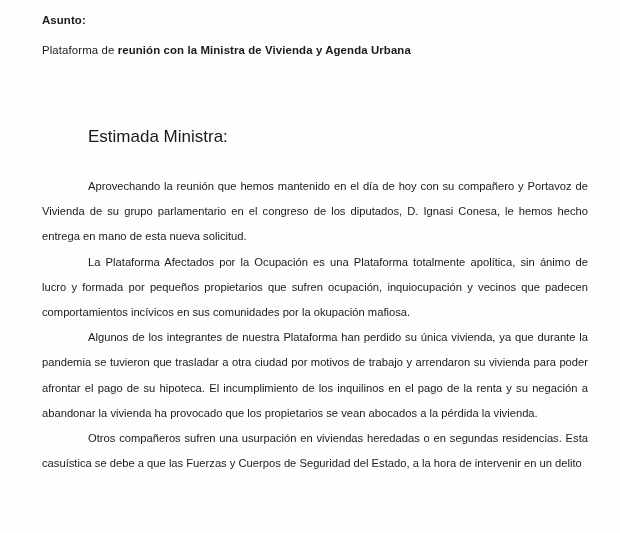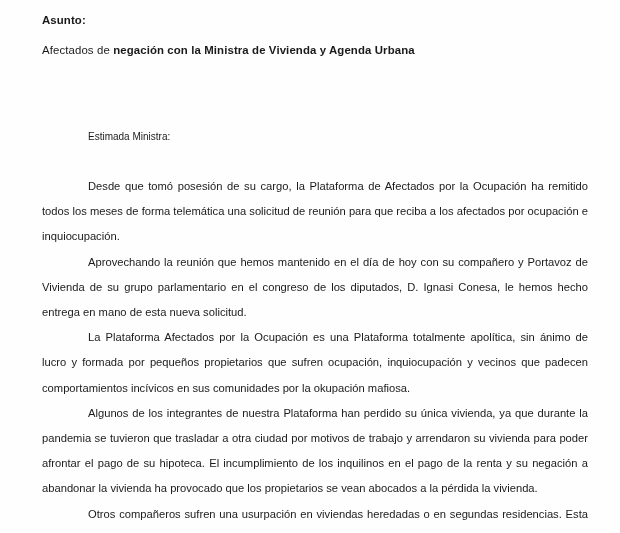--- a/index.html
+++ b/index.html
@@ -43,21 +43,21 @@
   }
 
   
   .body-block {
     position: absolute;
     left: 42px;
     top: 124px;
     width: 546px;
   }
   .salutation {
-    font-size: 10px;
+    font-size: 17px;
     line-height: 25px;
     text-indent: 46px;
     margin: 0 0 25px 0;
   }
   .para {
     font-size: 11.2px;
     line-height: 25.2px;
     text-align: justify;
     text-indent: 46px;
     margin: 0;
@@ -70,30 +70,29 @@
 </style>
 </head>
 <body>
 
 <div class="page">
 
   <div class="heading-block">
 
     <div class="heading-line bold">Asunto:</div>
 
-    <div class="heading-line"><span>Afectados de </span><span class="b">negación con la Ministra de Vivienda y Agenda Urbana</span></div>
+    <div class="heading-line"><span>Plataforma de </span><span class="b">reunión con la Ministra de Vivienda y Agenda Urbana</span></div>
 
 
   </div>
 
   <div class="body-block">
 
     <p class="salutation">Estimada Ministra:</p>
 
-    <p class="para">Desde que tomó posesión de su cargo, la Plataforma de Afectados por la Ocupación ha remitido todos los meses de forma telemática una solicitud de reunión para que reciba a los afectados por ocupación e inquiocupación.</p>
 
     <p class="para">Aprovechando la reunión que hemos mantenido en el día de hoy con su compañero y Portavoz de Vivienda de su grupo parlamentario en el congreso de los diputados, D. Ignasi Conesa, le hemos hecho entrega en mano de esta nueva solicitud.</p>
 
     <p class="para"><span>La </span><span class="b">Plataforma Afectados por la Ocupación</span><span> es una Plataforma totalmente apolítica, sin ánimo de lucro y formada por pequeños propietarios que sufren ocupación, inquiocupación y vecinos que padecen comportamientos incívicos en sus comunidades por la okupación mafiosa.</span></p>
 
     <p class="para">Algunos de los integrantes de nuestra Plataforma han perdido su única vivienda, ya que durante la pandemia se tuvieron que trasladar a otra ciudad por motivos de trabajo y arrendaron su vivienda para poder afrontar el pago de su hipoteca. El incumplimiento de los inquilinos en el pago de la renta y su negación a abandonar la vivienda ha provocado que los propietarios se vean abocados a la pérdida la vivienda.</p>
 
     <p class="para">Otros compañeros sufren una usurpación en viviendas heredadas o en segundas residencias. Esta casuística se debe a que las Fuerzas y Cuerpos de Seguridad del Estado, a la hora de intervenir en un delito</p>
 
   </div>

